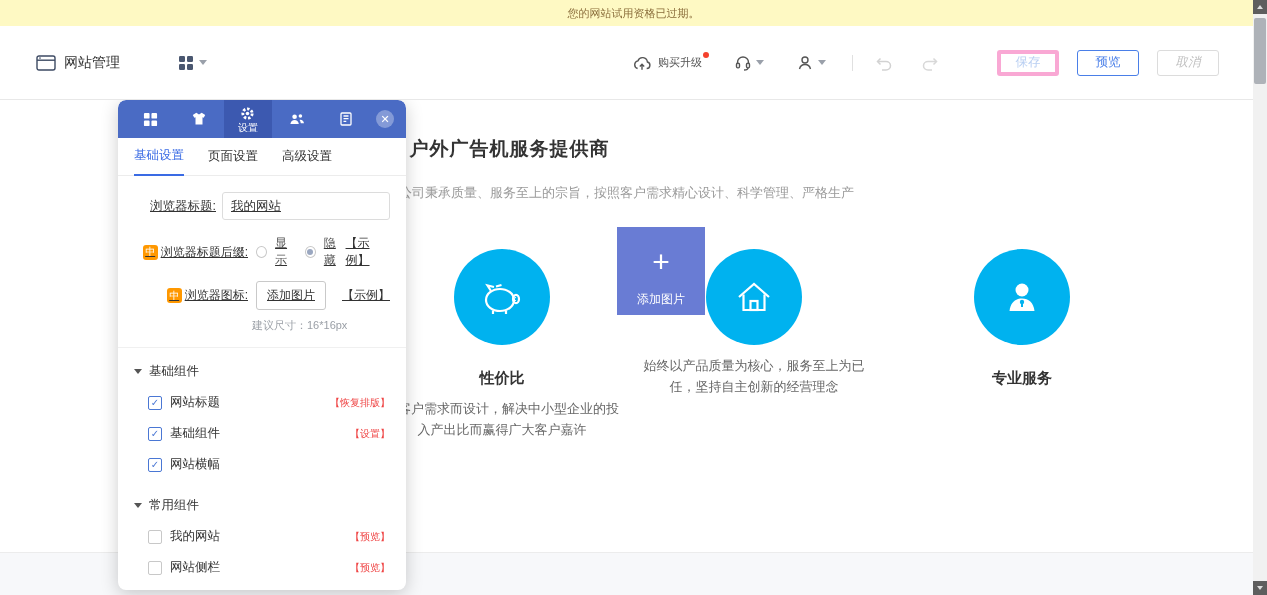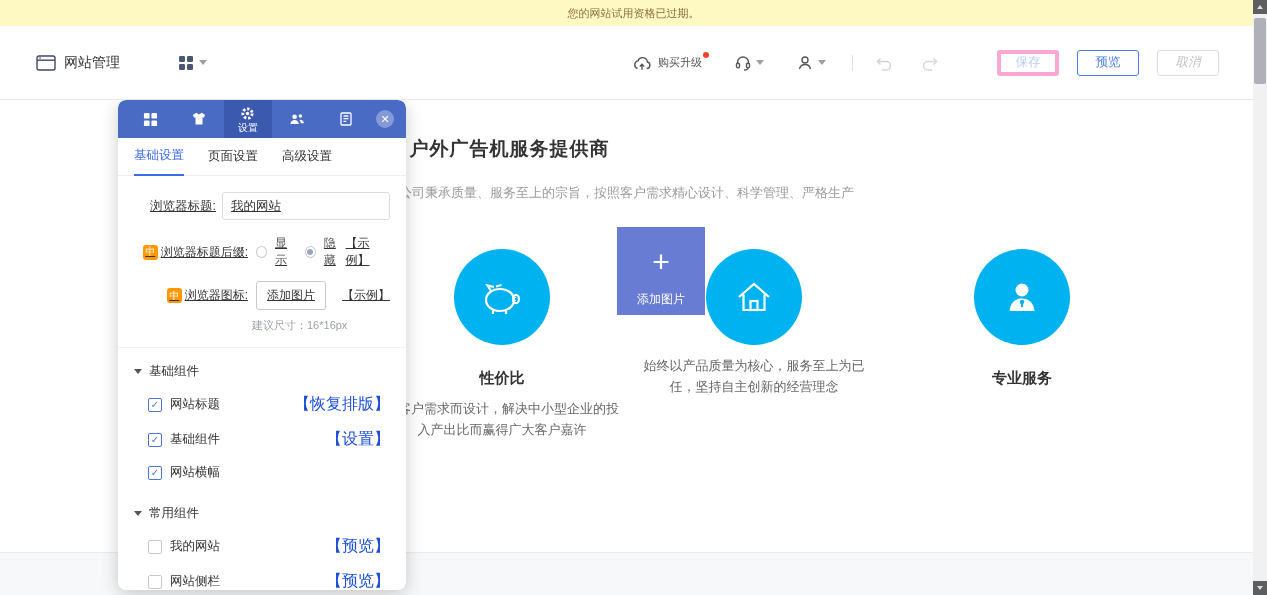--- a/index.html
+++ b/index.html
@@ -85,21 +85,21 @@
   .p-divider { border-top:1px solid #f0f0f0; margin-top:14px; }
   .sec-head { display:flex; align-items:center; gap:7px; padding:0 16px; margin-top:15px;
               font-size:12.5px; color:#333; }
   .tri { width:0; height:0; border-left:4px solid transparent; border-right:4px solid transparent;
          border-top:5px solid #555; }
   .cmp-row { display:flex; align-items:center; gap:8px; padding:0 16px 0 30px; margin-top:14px;
              font-size:12.5px; color:#333; }
   .cbx { width:14px; height:14px; border-radius:2px; border:1px solid #c8c8c8; background:#fff;
          display:flex; align-items:center; justify-content:center; font-size:10px; line-height:1; flex-shrink:0; }
   .cbx.checked { border-color:#4a77d4; color:#4a77d4; font-weight:bold; }
-  .cmp-link { margin-left:auto; font-size:16px; color:#1d4ed8; }
+  .cmp-link { margin-left:auto; font-size:10px; color:#ef4444; }
   .sec2 { margin-top:24px; }
   
   .scrollbar { position:absolute; right:0; top:0; width:14px; height:595px; background:#f1f1f1; z-index:60; }
   .sb-arrow { position:absolute; left:0; width:14px; height:14px; background:#5e5e5e;
               display:flex; align-items:center; justify-content:center; }
   .sb-top { top:0; } .sb-bot { bottom:0; }
   .sb-tri-up { width:0; height:0; border-left:3px solid transparent; border-right:3px solid transparent;
                border-bottom:4px solid #ddd; }
   .sb-tri-dn { width:0; height:0; border-left:3px solid transparent; border-right:3px solid transparent;
                border-top:4px solid #ddd; }

